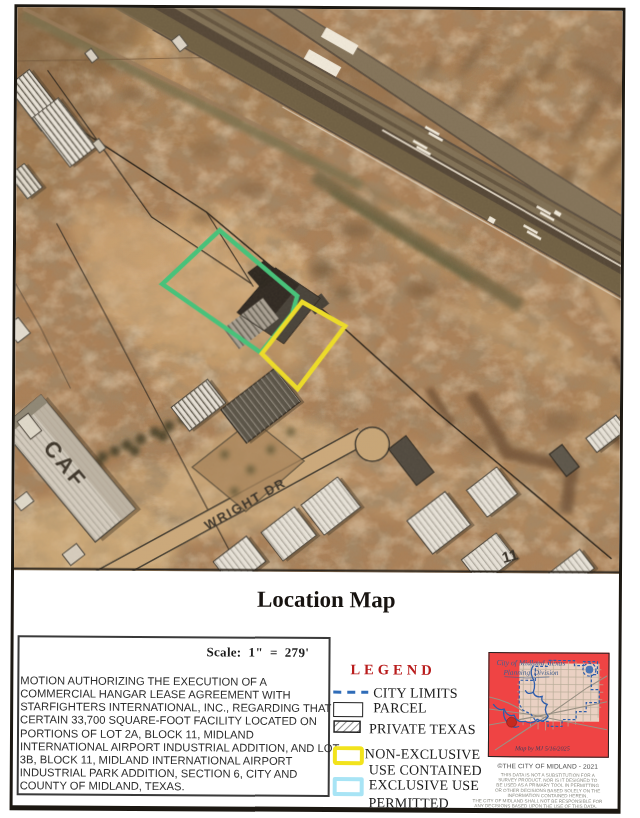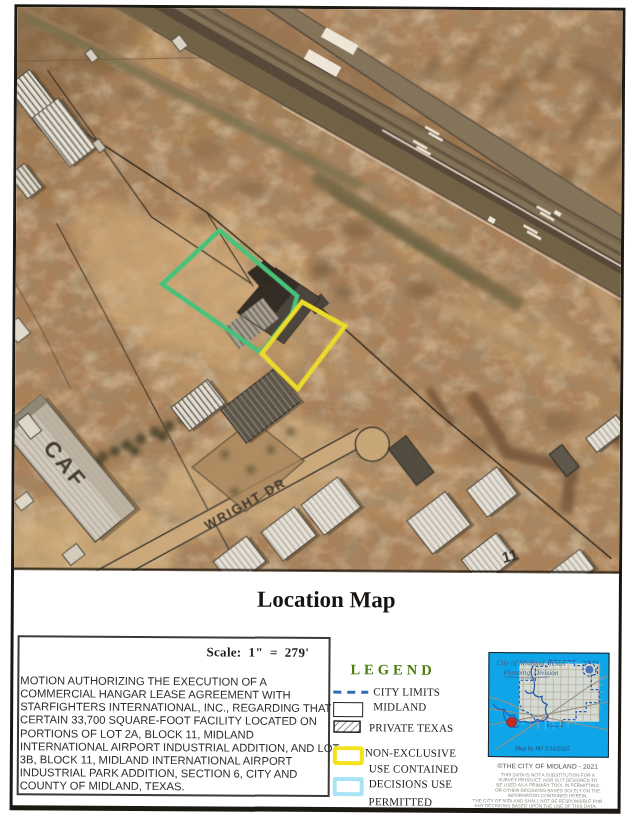--- a/index.html
+++ b/index.html
@@ -13,26 +13,26 @@
          font-family:"Liberation Serif",serif;font-weight:bold;font-size:23px;
          color:#171310;}
   #mbox{position:absolute;left:4px;top:628px;width:313px;height:160px;
         border:2px solid #3a3a3a;box-sizing:border-box;}
   #scale{position:absolute;left:193px;top:636px;font-family:"Liberation Serif",serif;
          font-weight:bold;font-size:13px;color:#1c1c1c;letter-spacing:0.3px;}
   #motion{position:absolute;left:7px;top:667px;width:310px;white-space:nowrap;
           font-size:11.2px;line-height:13.15px;color:#2e2e2e;letter-spacing:0px;}
   #legend-title{position:absolute;left:337px;top:652px;white-space:nowrap;
       font-family:"Liberation Serif",serif;font-weight:bold;font-size:14.5px;
-      letter-spacing:4px;color:#4d7c0f;}
-  .lg{position:absolute;font-family:"Liberation Serif",serif;font-size:11px;
+      letter-spacing:4px;color:#b91c1c;}
+  .lg{position:absolute;font-family:"Liberation Serif",serif;font-size:14px;
       color:#1d1d1d;letter-spacing:0.2px;}
   .sw{position:absolute;box-sizing:border-box;}
   #insetmap{position:absolute;left:475px;top:642px;width:121px;height:105px;
-      border:1.5px solid #222;box-sizing:border-box;background:#0ea5e9;}
+      border:1.5px solid #222;box-sizing:border-box;background:#ef4444;}
   #copy{position:absolute;left:475px;top:752px;width:120px;text-align:center;
       font-size:6.6px;color:#4e4e4e;letter-spacing:0.1px;}
   .tiny{position:absolute;width:300px;text-align:center;color:#8b8b83;white-space:nowrap;
       transform:scale(0.42);transform-origin:0 0;font-size:11px;line-height:12.2px;}
 </style>
 </head>
 <body>
 <div id="frame">
   <svg id="aerial" viewBox="0 0 605 563" preserveAspectRatio="none">
       <defs>
@@ -328,35 +328,35 @@
   <div id="scale">Scale:&nbsp; 1"&nbsp; =&nbsp; 279'</div>
   <div id="motion">MOTION AUTHORIZING THE EXECUTION OF A<br>COMMERCIAL HANGAR LEASE AGREEMENT WITH<br>STARFIGHTERS INTERNATIONAL, INC., REGARDING THAT<br>CERTAIN 33,700 SQUARE-FOOT FACILITY LOCATED ON<br>PORTIONS OF LOT 2A, BLOCK 11, MIDLAND<br>INTERNATIONAL AIRPORT INDUSTRIAL ADDITION, AND LOT<br>3B, BLOCK 11, MIDLAND INTERNATIONAL AIRPORT<br>INDUSTRIAL PARK ADDITION, SECTION 6, CITY AND<br>COUNTY OF MIDLAND, TEXAS.</div>
 
   <div id="legend-title">LEGEND</div>
 
   <svg class="sw" style="left:319px;top:679px" width="37" height="8">
     <line x1="1" y1="4" x2="36" y2="4" stroke="#2f6cb8" stroke-width="3" stroke-dasharray="8 6"></line>
   </svg>
   <div class="lg" style="left:360px;top:676px">CITY LIMITS</div>
   <div class="sw" style="left:320px;top:693px;width:30px;height:15px;border:1.8px solid #222;background:#fff;"></div>
-  <div class="lg" style="left:360px;top:691px">MIDLAND</div>
+  <div class="lg" style="left:360px;top:691px">PARCEL</div>
   <svg class="sw" style="left:320px;top:711px" width="28" height="13">
     <defs>
         <pattern id="hatch" width="5" height="5" patternTransform="rotate(45)" patternUnits="userSpaceOnUse">
       <line x1="0" y1="0" x2="0" y2="5" stroke="#444" stroke-width="1.2"></line>
         </pattern>
       </defs>
     <rect x="1" y="1" width="26" height="11" fill="url(#hatch)" stroke="#222" stroke-width="1.5"></rect>
   </svg>
   <div class="lg" style="left:356px;top:712px">PRIVATE TEXAS</div>
   <div class="sw" style="left:320px;top:737px;width:31px;height:19px;border:4.5px solid #f2e31c;border-radius:4px;background:#fff;"></div>
   <div class="lg" style="left:352px;top:737px">NON-EXCLUSIVE</div>
   <div class="lg" style="left:356px;top:753px">USE CONTAINED</div>
   <div class="sw" style="left:320px;top:768px;width:31px;height:19px;border:4.5px solid #a8e4f5;border-radius:2px;background:#fff;"></div>
-  <div class="lg" style="left:356px;top:768px">DECISIONS USE</div>
+  <div class="lg" style="left:356px;top:768px">EXCLUSIVE USE</div>
   <div class="lg" style="left:356px;top:786px">PERMITTED</div>
 
   <div id="insetmap">
     <svg width="118" height="102" viewBox="0 0 118 102">
       <rect x="30" y="10" width="80" height="58" fill="#e9e1d2" opacity="0.9"></rect>
       <g stroke="#b9ae9a" stroke-width="0.7">
         <line x1="34" y1="10" x2="34" y2="72"></line>
           <line x1="41.5" y1="10" x2="41.5" y2="74"></line>
         <line x1="49" y1="8" x2="49" y2="76"></line>
           <line x1="56.5" y1="8" x2="56.5" y2="77"></line>

